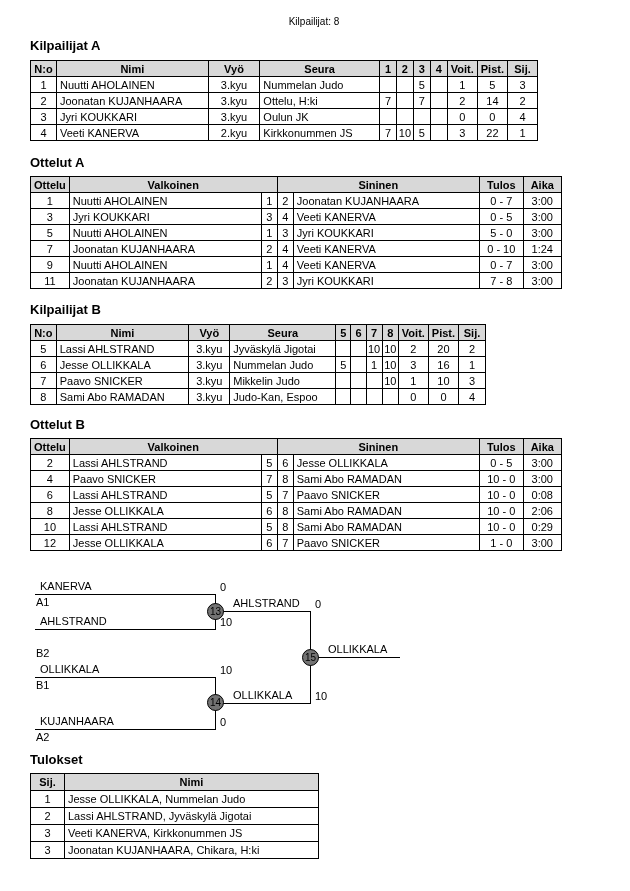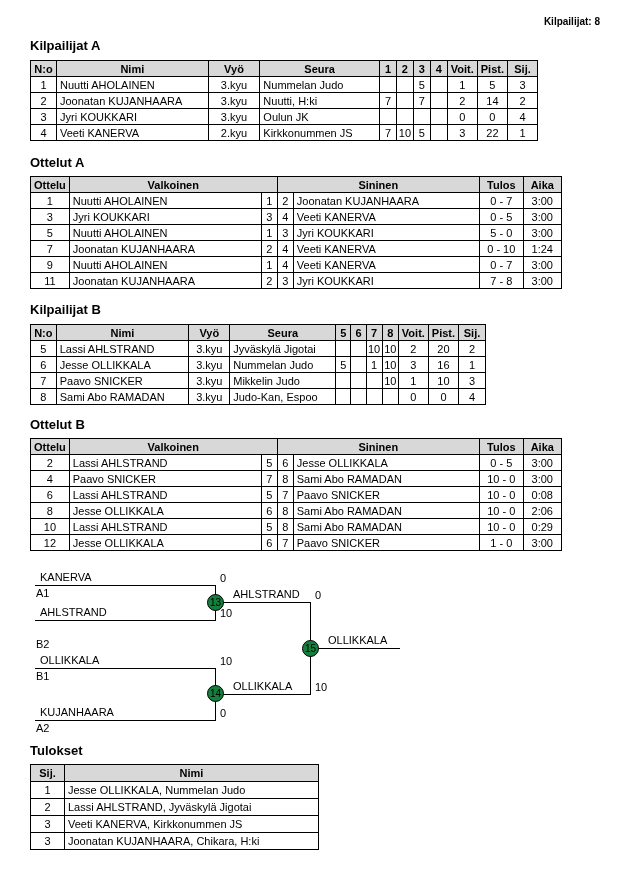--- a/index.html
+++ b/index.html
@@ -7,21 +7,21 @@
   body {
     width: 630px; height: 891px;
     background: #ffffff; color: #000000;
     font-family: "Liberation Sans", "DejaVu Sans", sans-serif;
   }
   .page { position: relative; width: 630px; height: 891px; overflow: hidden; padding-top: 13px; }
   .title {
     margin: 0; text-align: center; font-size: 20px; font-weight: bold;
     white-space: pre; line-height: 24px;
   }
-  .count { margin: 3px 30px 0 0; text-align: right; font-size: 10px; font-weight: bold; line-height: 12px; padding-left: 28px; }
+  .count { margin: 3px 30px 0 0; text-align: center; font-size: 10px; font-weight: normal; line-height: 12px; padding-left: 28px; }
 
   .sec { margin-left: 30px; }
   .sec-h { margin: 0; text-align: left; font-size: 13px; font-weight: bold; line-height: 16px; }
   .sec-k { width: 508px; margin-top: 10px; }
   .sec-oa { width: 584px; margin-top: 14px; }
   .sec-kb { width: 456px; margin-top: 13px; }
   .sec-ob { width: 532px; margin-top: 12px; }
   .sec-t { width: 290px; }
 
   table { border-collapse: collapse; table-layout: fixed; margin-top: 6px; }
@@ -29,28 +29,28 @@
   .tbl-t { margin-top: 5px; }
   th, td {
     border: 1px solid #000; font-size: 11px; padding: 0 3px; height: 16px;
     line-height: 14px; overflow: hidden; white-space: nowrap; text-align: left;
   }
   th { background: #d8d8d8; text-align: center; font-weight: bold; }
   td.c { text-align: center; padding: 0 1px; }
   .tbl-t th, .tbl-t td { height: 17px; }
 
   
-  .bracket { position: relative; height: 180px; margin-top: 12px; }
+  .bracket { position: relative; height: 180px; margin-top: 21px; }
   .bracket > div { position: absolute; }
   .bline { height: 1px; background: #000; }
   .bvline { width: 1px; background: #000; }
   .bname, .bslot, .bscore { font-size: 11px; line-height: 13px; }
   .bcircle {
     width: 17px; height: 17px; border: 1px solid #000; border-radius: 50%;
-    background: #15803d; font-size: 10px; line-height: 15px; text-align: center; z-index: 2;
+    background: #737373; font-size: 10px; line-height: 15px; text-align: center; z-index: 2;
   }
 </style>
 </head>
 <body>
 
 <div class="page">
 
   <div class="count">Kilpailijat: 8</div>
 
   <section class="sec sec-k">
@@ -97,21 +97,21 @@
             <td class="c"></td>
             <td class="c">1</td>
             <td class="c">5</td>
             <td class="c">3</td>
           </tr>
 
           <tr>
             <td class="c">2</td>
             <td>Joonatan KUJANHAARA</td>
             <td class="c">3.kyu</td>
-            <td>Nuutti, H:ki</td>
+            <td>Ottelu, H:ki</td>
             <td class="c">7</td>
             <td class="c"></td>
             <td class="c">7</td>
             <td class="c"></td>
             <td class="c">2</td>
             <td class="c">14</td>
             <td class="c">2</td>
           </tr>
 
           <tr>

